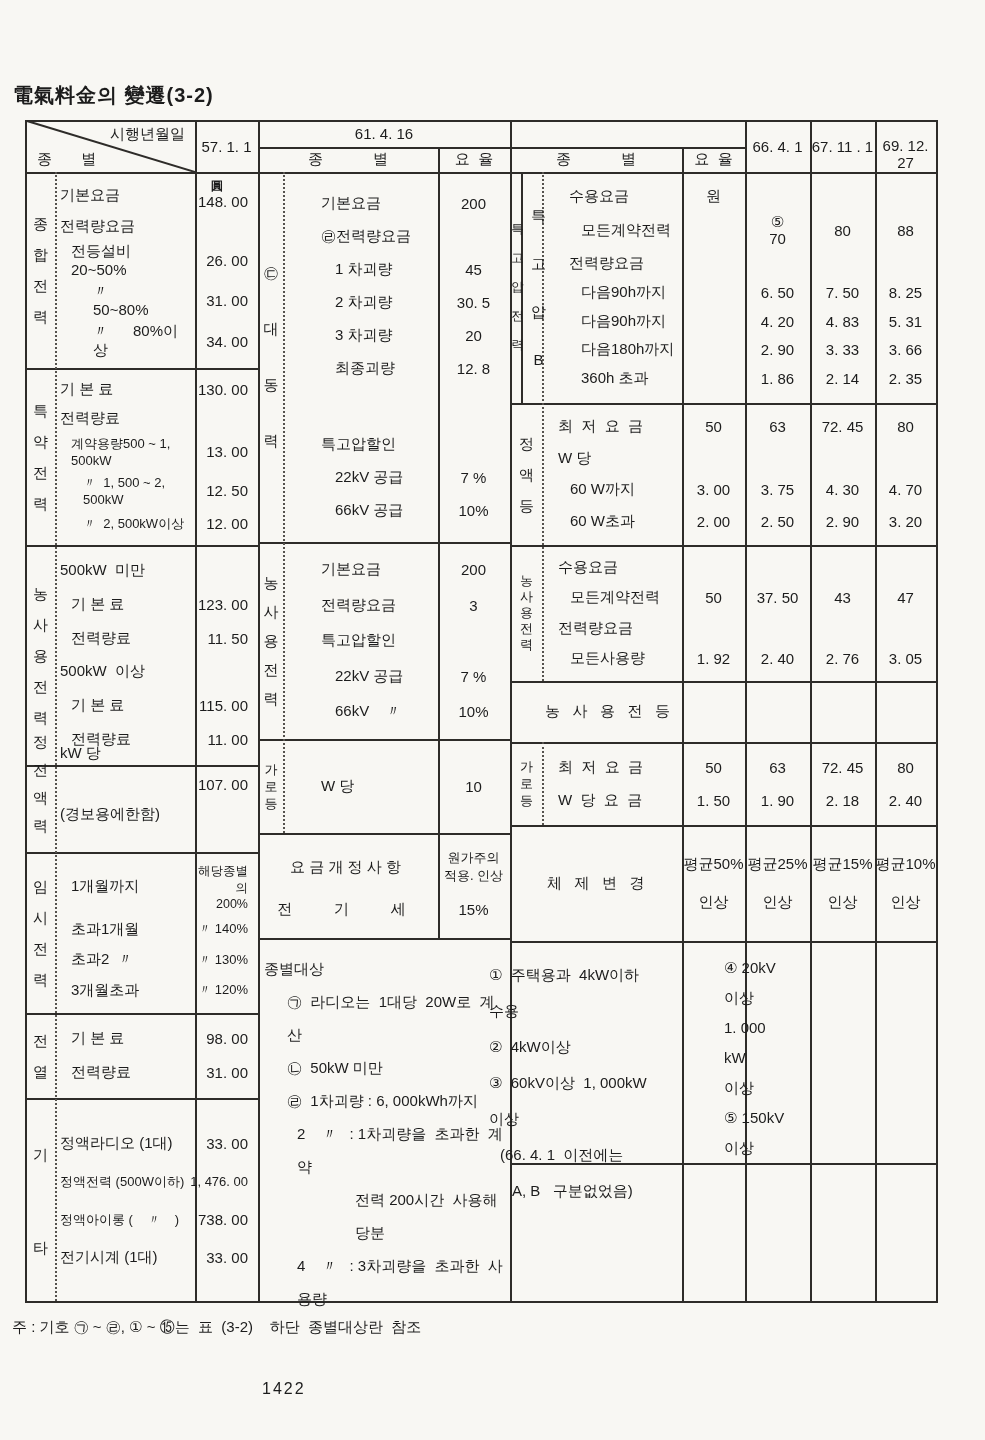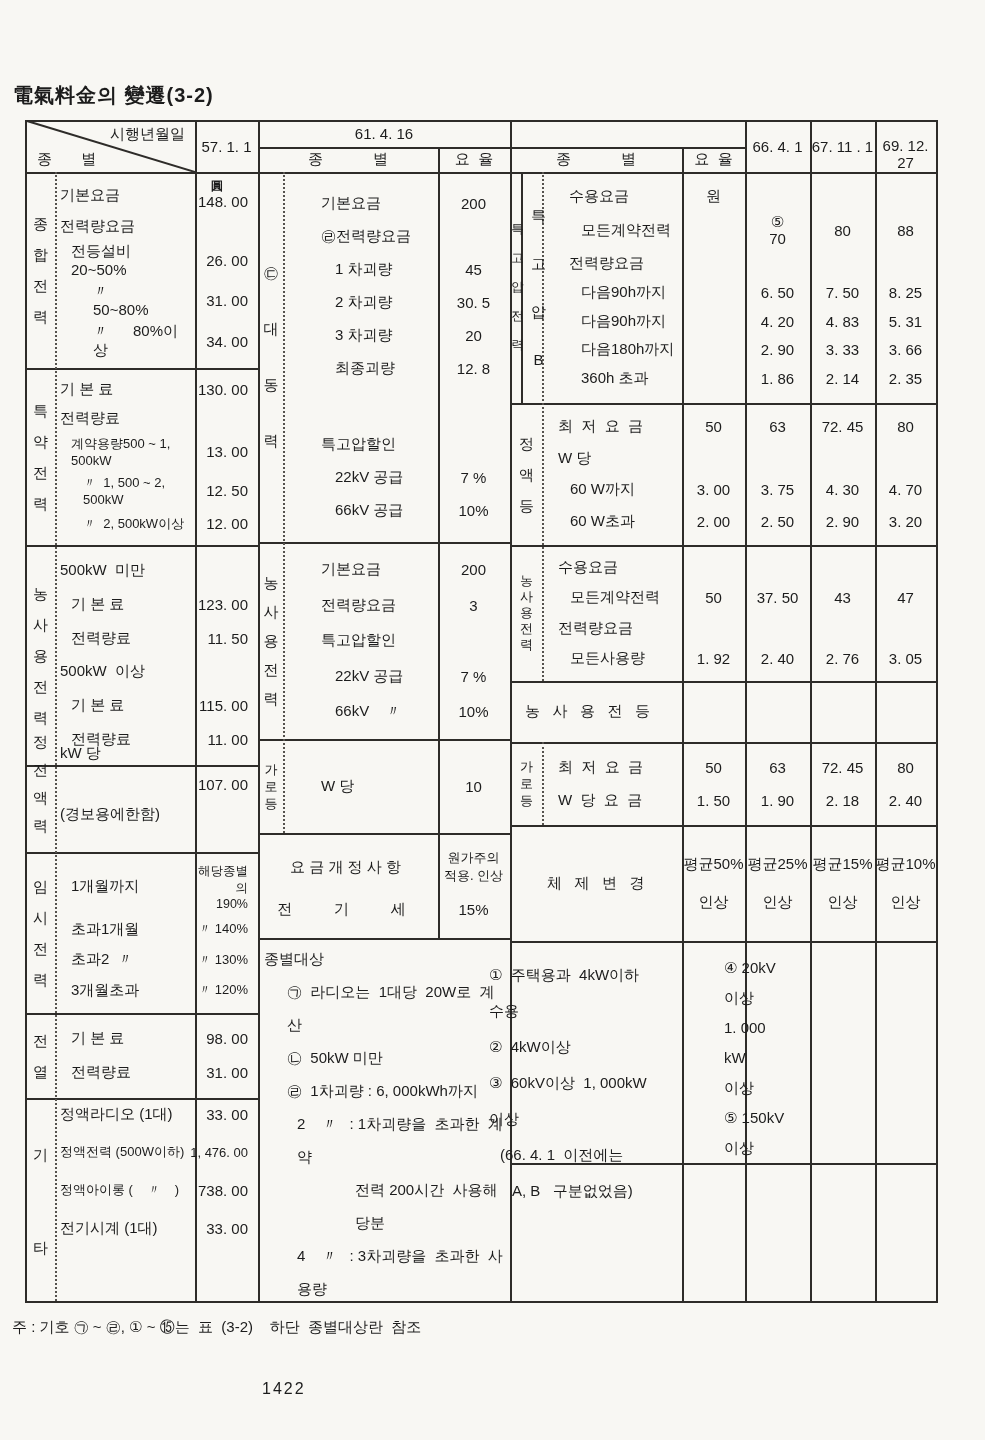--- a/index.html
+++ b/index.html
@@ -204,21 +204,21 @@
 
   <div class="sec lv" style="left:26px;top:852px;width:230px;height:161px">
     <div class="vlab" style="width:29px">임
 시
 전
 력</div>
     <div class="rows">
       <div class="r">
           <div class="lbl i1">1개월까지</div>
           <div class="val f12">해당종별의
-190%</div>
+200%</div>
         </div>
       <div class="r">
           <div class="lbl i1">초과1개월</div>
           <div class="val f13">〃 140%</div>
         </div>
       <div class="r">
           <div class="lbl i1">초과2  〃</div>
           <div class="val f13">〃 130%</div>
         </div>
       <div class="r">
@@ -241,21 +241,21 @@
           <div class="val">31. 00</div>
         </div>
     </div>
   </div>
 
   <div class="sec lv" style="left:26px;top:1098px;width:230px;height:205px">
     <div class="vlab" style="width:29px">기
 
 
 타</div>
-    <div class="rows" style="justify-content:flex-start;gap:14px">
+    <div class="rows" style="justify-content:center;gap:14px">
       <div class="r">
           <div class="lbl i0">정액라디오 (1대)</div>
           <div class="val">33. 00</div>
         </div>
       <div class="r">
           <div class="lbl i0 f13">정액전력 (500W이하)</div>
           <div class="val f13">1, 476. 00</div>
         </div>
       <div class="r">
           <div class="lbl i0 f13">정액아이롱 (    〃    )</div>
@@ -367,21 +367,21 @@
 적용. 인상</div>
         </div>
       <div class="r">
           <div class="lbl" style="text-align:center">전          기          세</div>
           <div class="val">15%</div>
         </div>
     </div>
   </div>
 
   <div class="sec" style="left:259px;top:938px;width:250px;height:365px">
-    <div class="lines" style="flex:1;padding-top:4px;line-height:33px">
+    <div class="lines" style="flex:1;padding-top:14px;line-height:33px">
       <div class="i0" style="white-space:pre-wrap">종별대상</div>
       <div class="i2" style="white-space:pre-wrap">㉠  라디오는  1대당  20W로  계산</div>
       <div class="i2" style="white-space:pre-wrap">㉡  50kW 미만</div>
       <div class="i2" style="white-space:pre-wrap">㉣  1차괴량 : 6, 000kWh까지</div>
       <div class="i3" style="white-space:pre-wrap">2    〃   : 1차괴량을  초과한  계약</div>
       <div style="padding-left:96px;white-space:pre-wrap">전력 200시간  사용해당분</div>
       <div class="i3" style="white-space:pre-wrap">4    〃   : 3차괴량을  초과한  사용량</div>
     </div>
   </div>
 
@@ -518,21 +518,21 @@
           <div class="c rate">1. 92</div>
           <div class="c v66">2. 40</div>
           <div class="c v67">2. 76</div>
           <div class="c v69">3. 05</div>
         </div>
     </div>
   </div>
 
   <div class="sec" style="left:511px;top:681px;width:425px;height:61px">
     <div class="r" style="width:171px">
-        <div class="lbl" style="padding-left:14px">농   사   용   전   등</div>
+        <div class="lbl" style="padding-left:34px">농   사   용   전   등</div>
       </div>
   </div>
 
   <div class="sec" style="left:511px;top:742px;width:425px;height:83px">
     <div class="vlab f13" style="width:31px;line-height:17px">가
 로
 등</div>
     <div class="rows">
       <div class="r">
           <div class="lbl i1">최  저  요  금</div>

